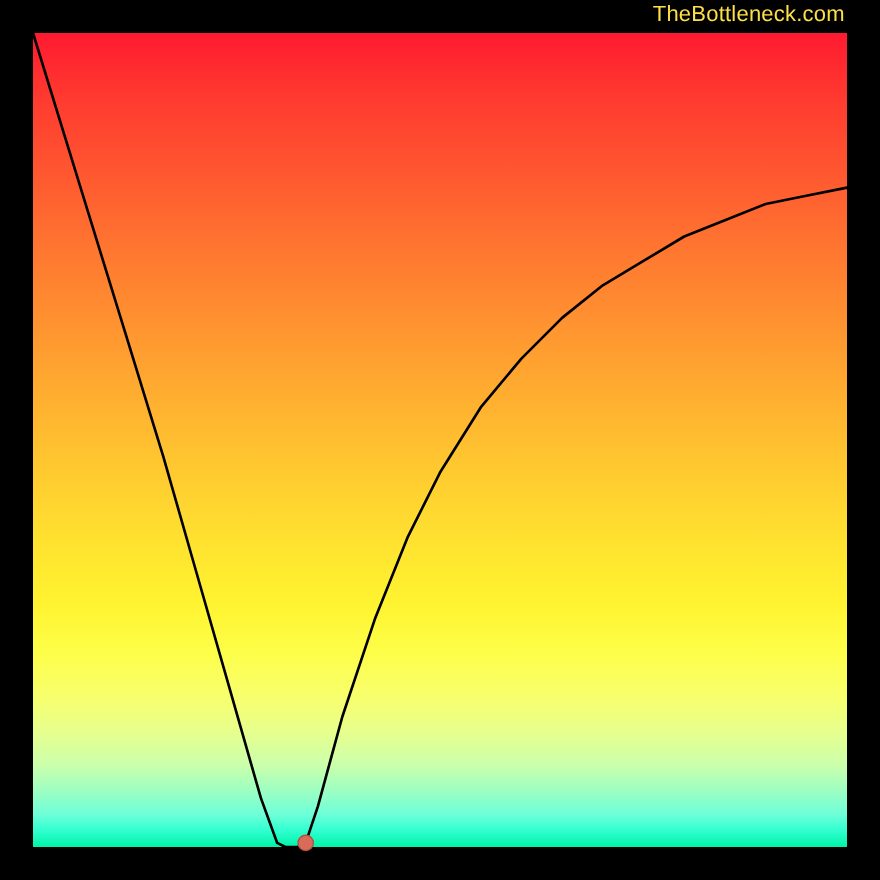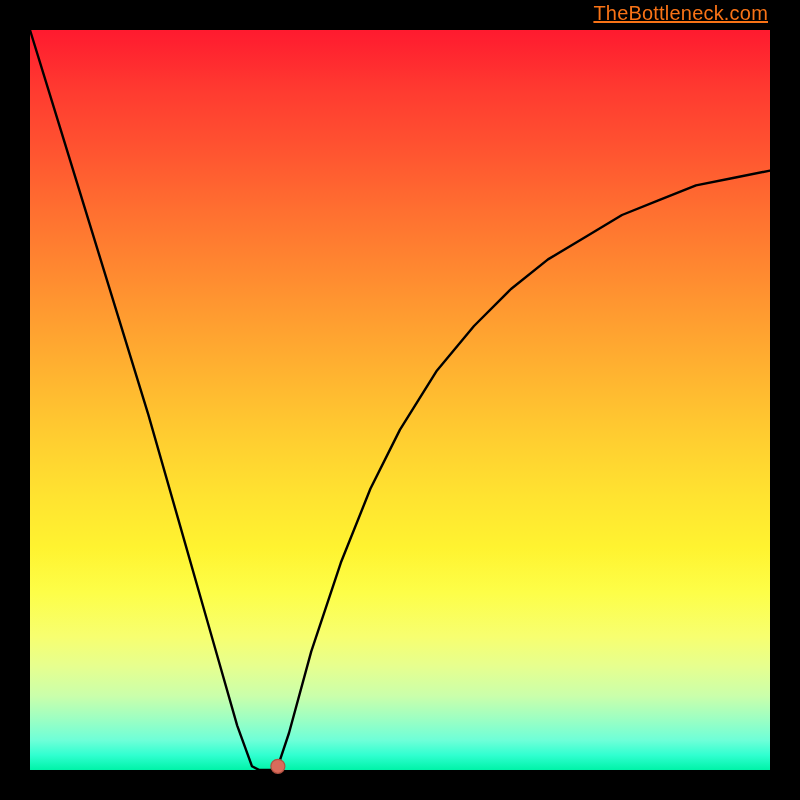--- a/index.html
+++ b/index.html
@@ -40,26 +40,25 @@
       #9effc2 93%,
       #6effd8 96%,
       #30ffd0 98%,
       #00f3a8 100%
     );
   }
   .watermark {
     position: absolute;
     top: 2px;
     right: 32px;
-    color: #f97316;
+    color: #fde047;
     font-family: Arial, Helvetica, sans-serif;
     font-size: 20px;
     font-weight: 400;
     letter-spacing: 0.2px;
-    text-decoration: underline;
   }
   svg {
     position: absolute;
     inset: 0;
     width: 100%;
     height: 100%;
     overflow: visible;
   }
 </style>
 </head>

